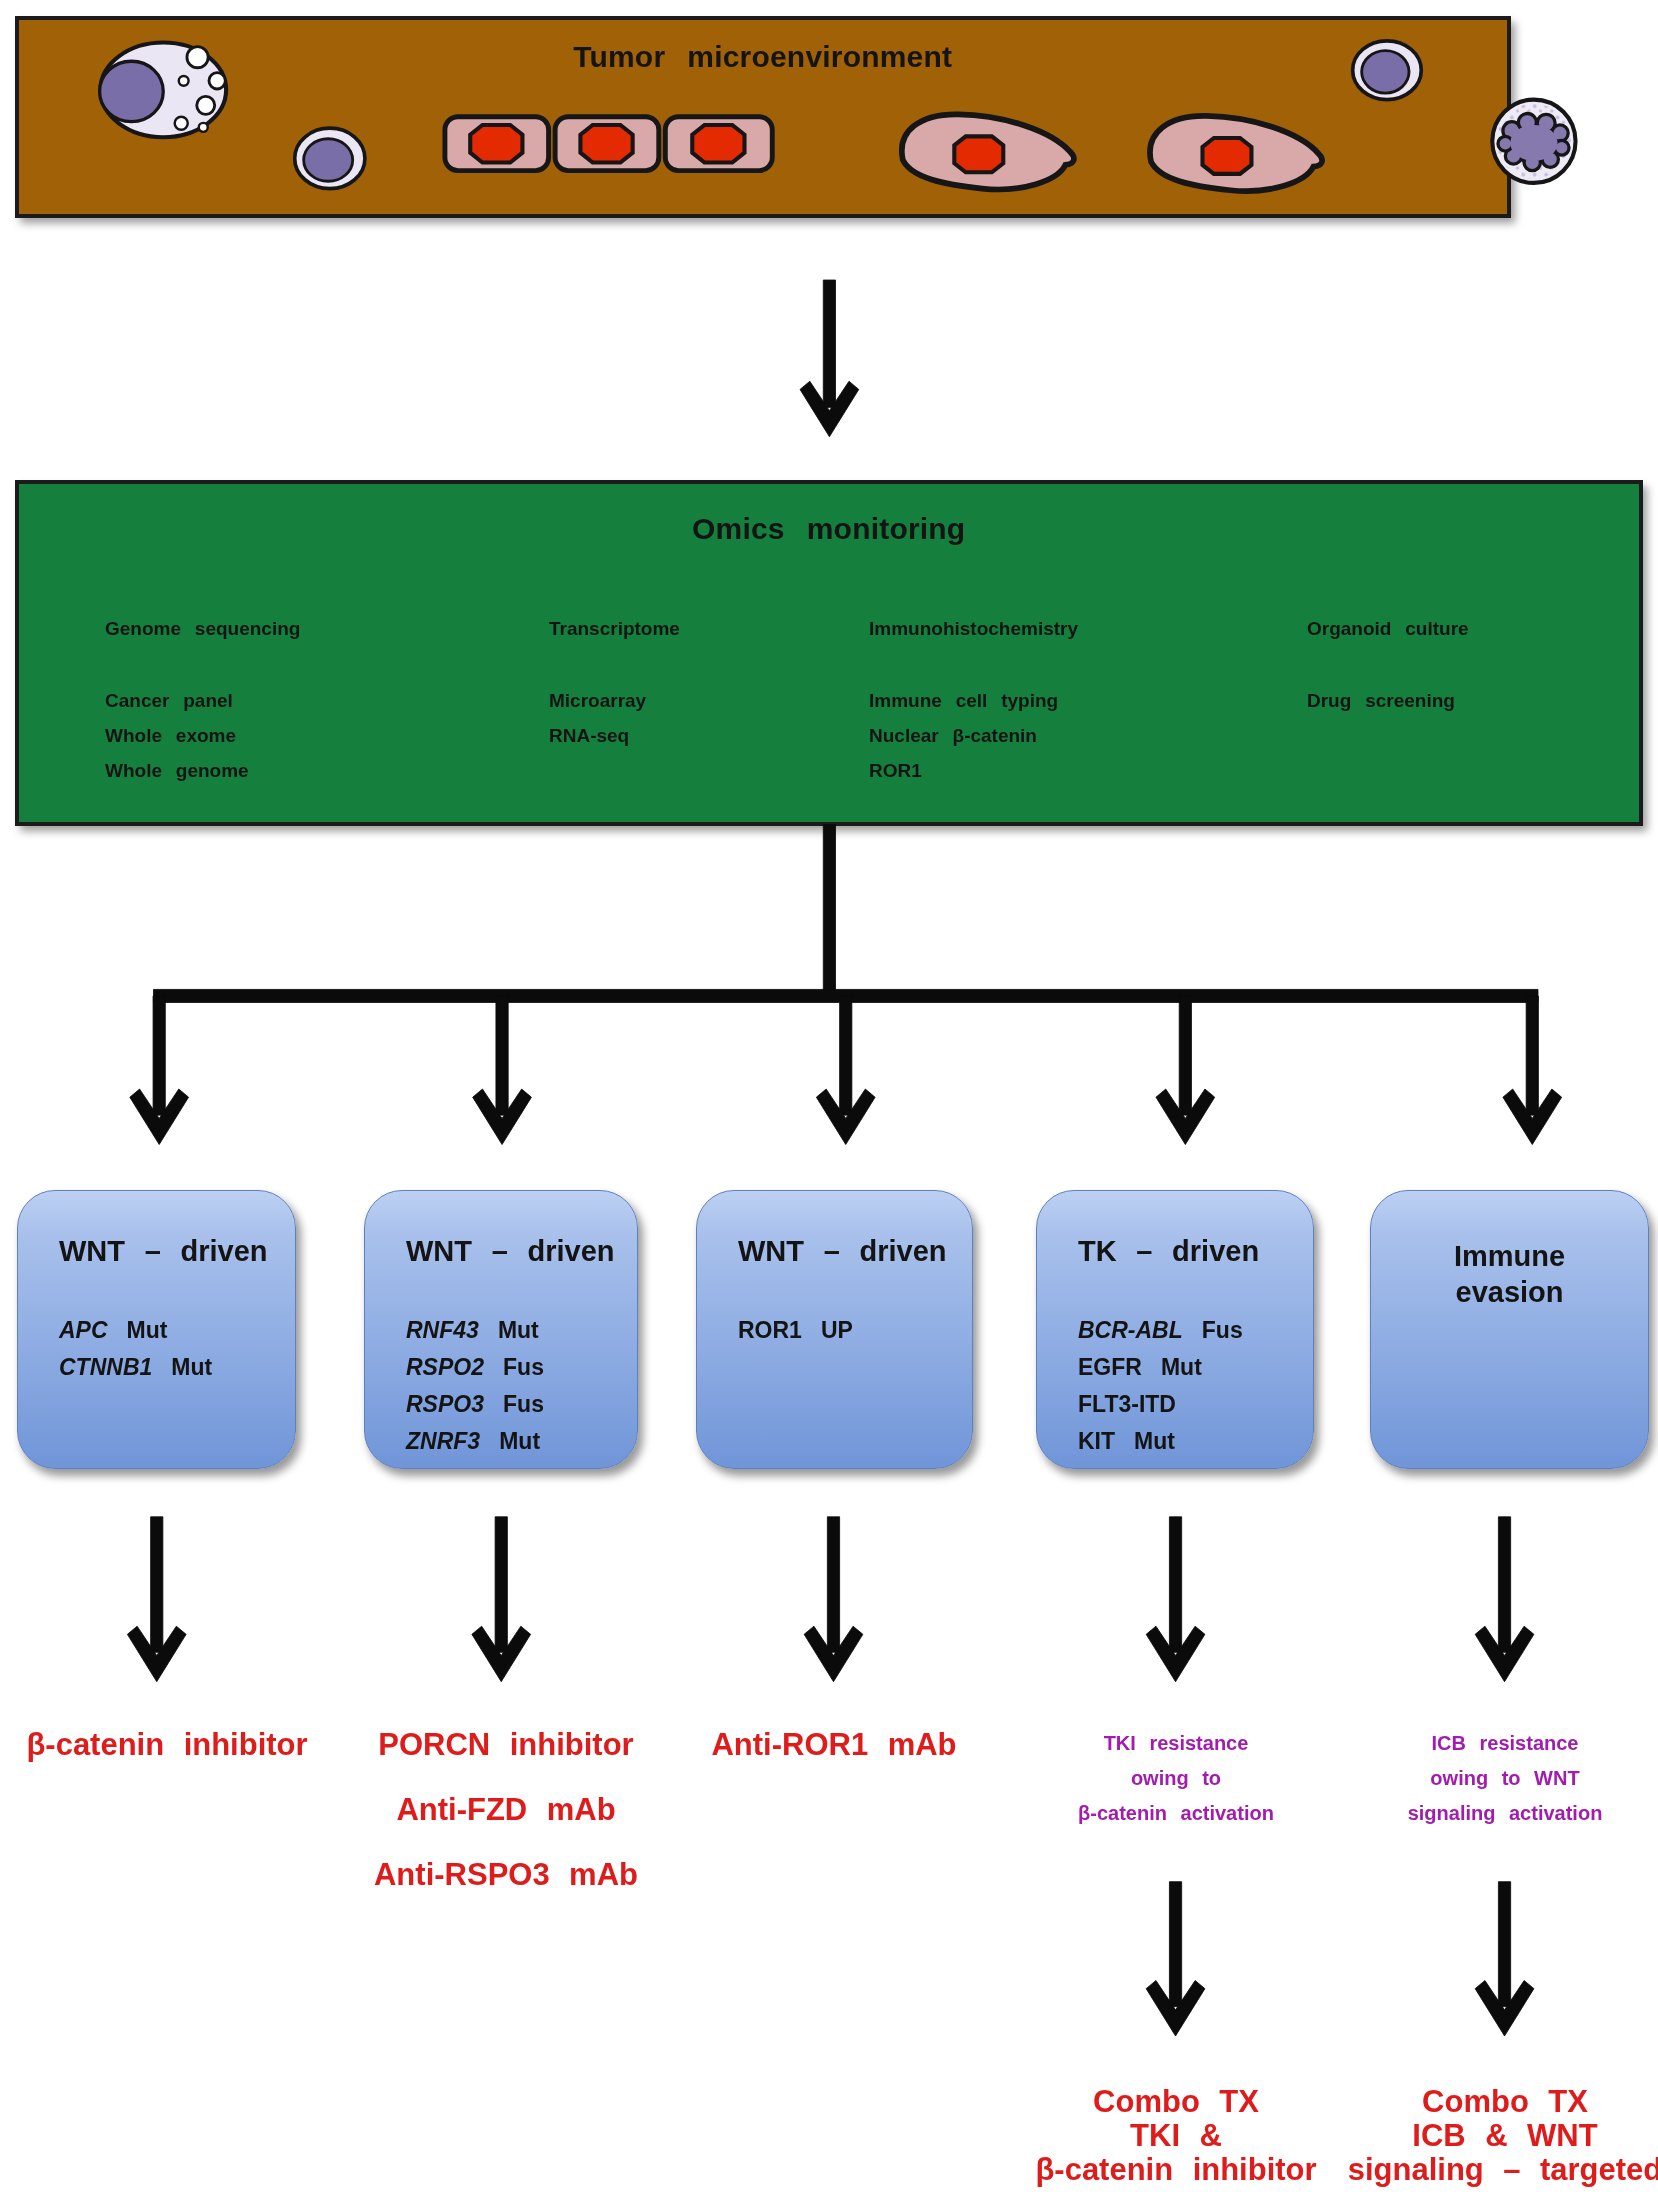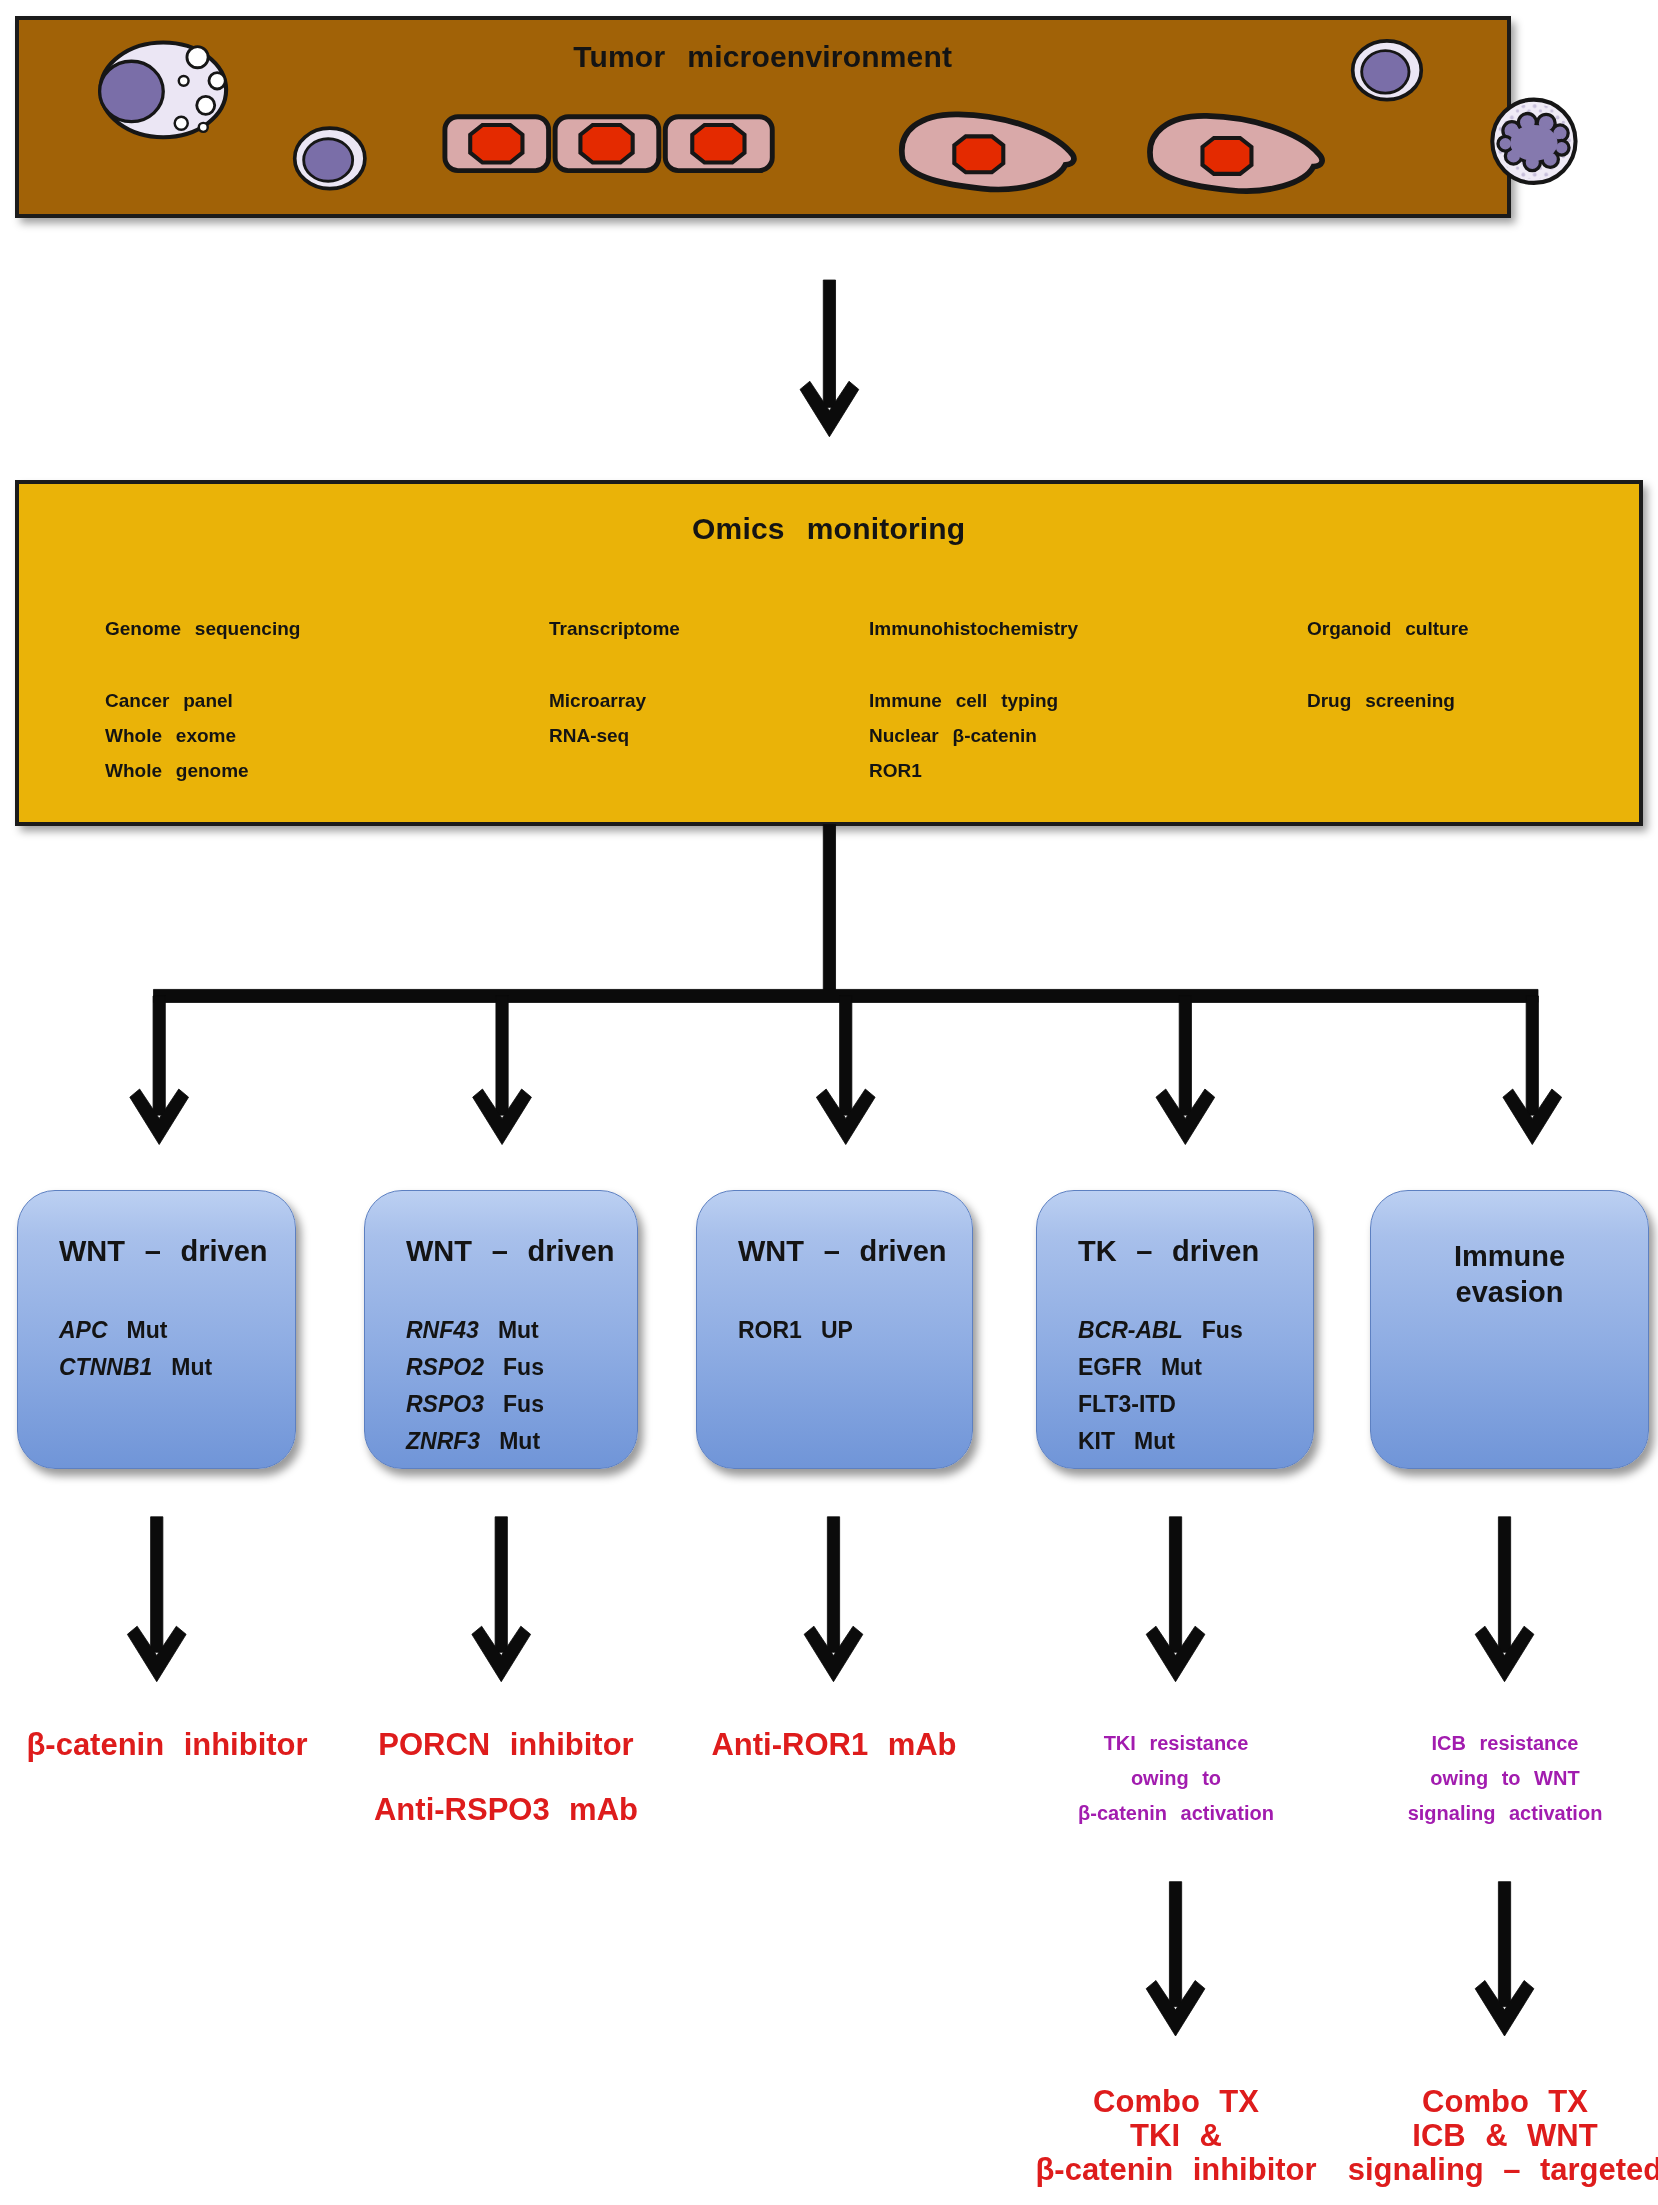--- a/index.html
+++ b/index.html
@@ -7,21 +7,21 @@
     width:1658px;height:2205px;position:relative;background:#ffffff;
     font-family:"Liberation Sans",sans-serif;font-weight:bold;color:#141414;
     overflow:hidden;
   }
   .panel{
     position:absolute;box-sizing:border-box;
     border:4.1px solid #1b1b1b;
     box-shadow:4.9px 5.7px 8.2px rgba(0,0,0,.38);
   }
   #tumor-box{left:14.7px;top:16.3px;width:1496px;height:202px;background:#a16207;}
-  #omics-box{left:14.7px;top:480px;width:1628px;height:346px;background:#eab308;}
+  #omics-box{left:14.7px;top:480px;width:1628px;height:346px;background:#15803d;}
   .box-title{font-size:30px;text-align:center;word-spacing:.45em;letter-spacing:0.2px;}
   #tumor-title{margin-top:19.6px;}
   #omics-title{margin-top:28px;}
   .omics-col{position:absolute;font-size:19px;word-spacing:.45em;white-space:nowrap;}
   .omics-head{position:absolute;top:611px;line-height:36px;}
   .omics-items{position:absolute;top:683px;line-height:35px;}
 
   .bb{
     position:absolute;top:1190px;height:279px;box-sizing:border-box;
     background:linear-gradient(180deg,#bcd0f2 0%,#a8c0eb 16%,#8fade3 55%,#7095d8 100%);
@@ -107,20 +107,21 @@
 <div class="bb bb5" style="left:1370px;width:279px">
   <div class="bb-title">Immune evasion</div>
 </div>
 
 <div class="txt red" style="left:167px;top:1727px;line-height:36px">
   <div>β-catenin inhibitor</div>
 </div>
 
 <div class="txt red" style="left:506px;top:1712px;line-height:65px">
   <div>PORCN inhibitor</div>
+  <div>Anti-FZD mAb</div>
   <div>Anti-RSPO3 mAb</div>
 </div>
 
 <div class="txt red" style="left:834px;top:1727px;line-height:36px">
   <div>Anti-ROR1 mAb</div>
 </div>
 
 <div class="txt blk" style="left:1176px;top:1726px;line-height:35px">
   <div>TKI resistance</div>
   <div>owing to</div>

